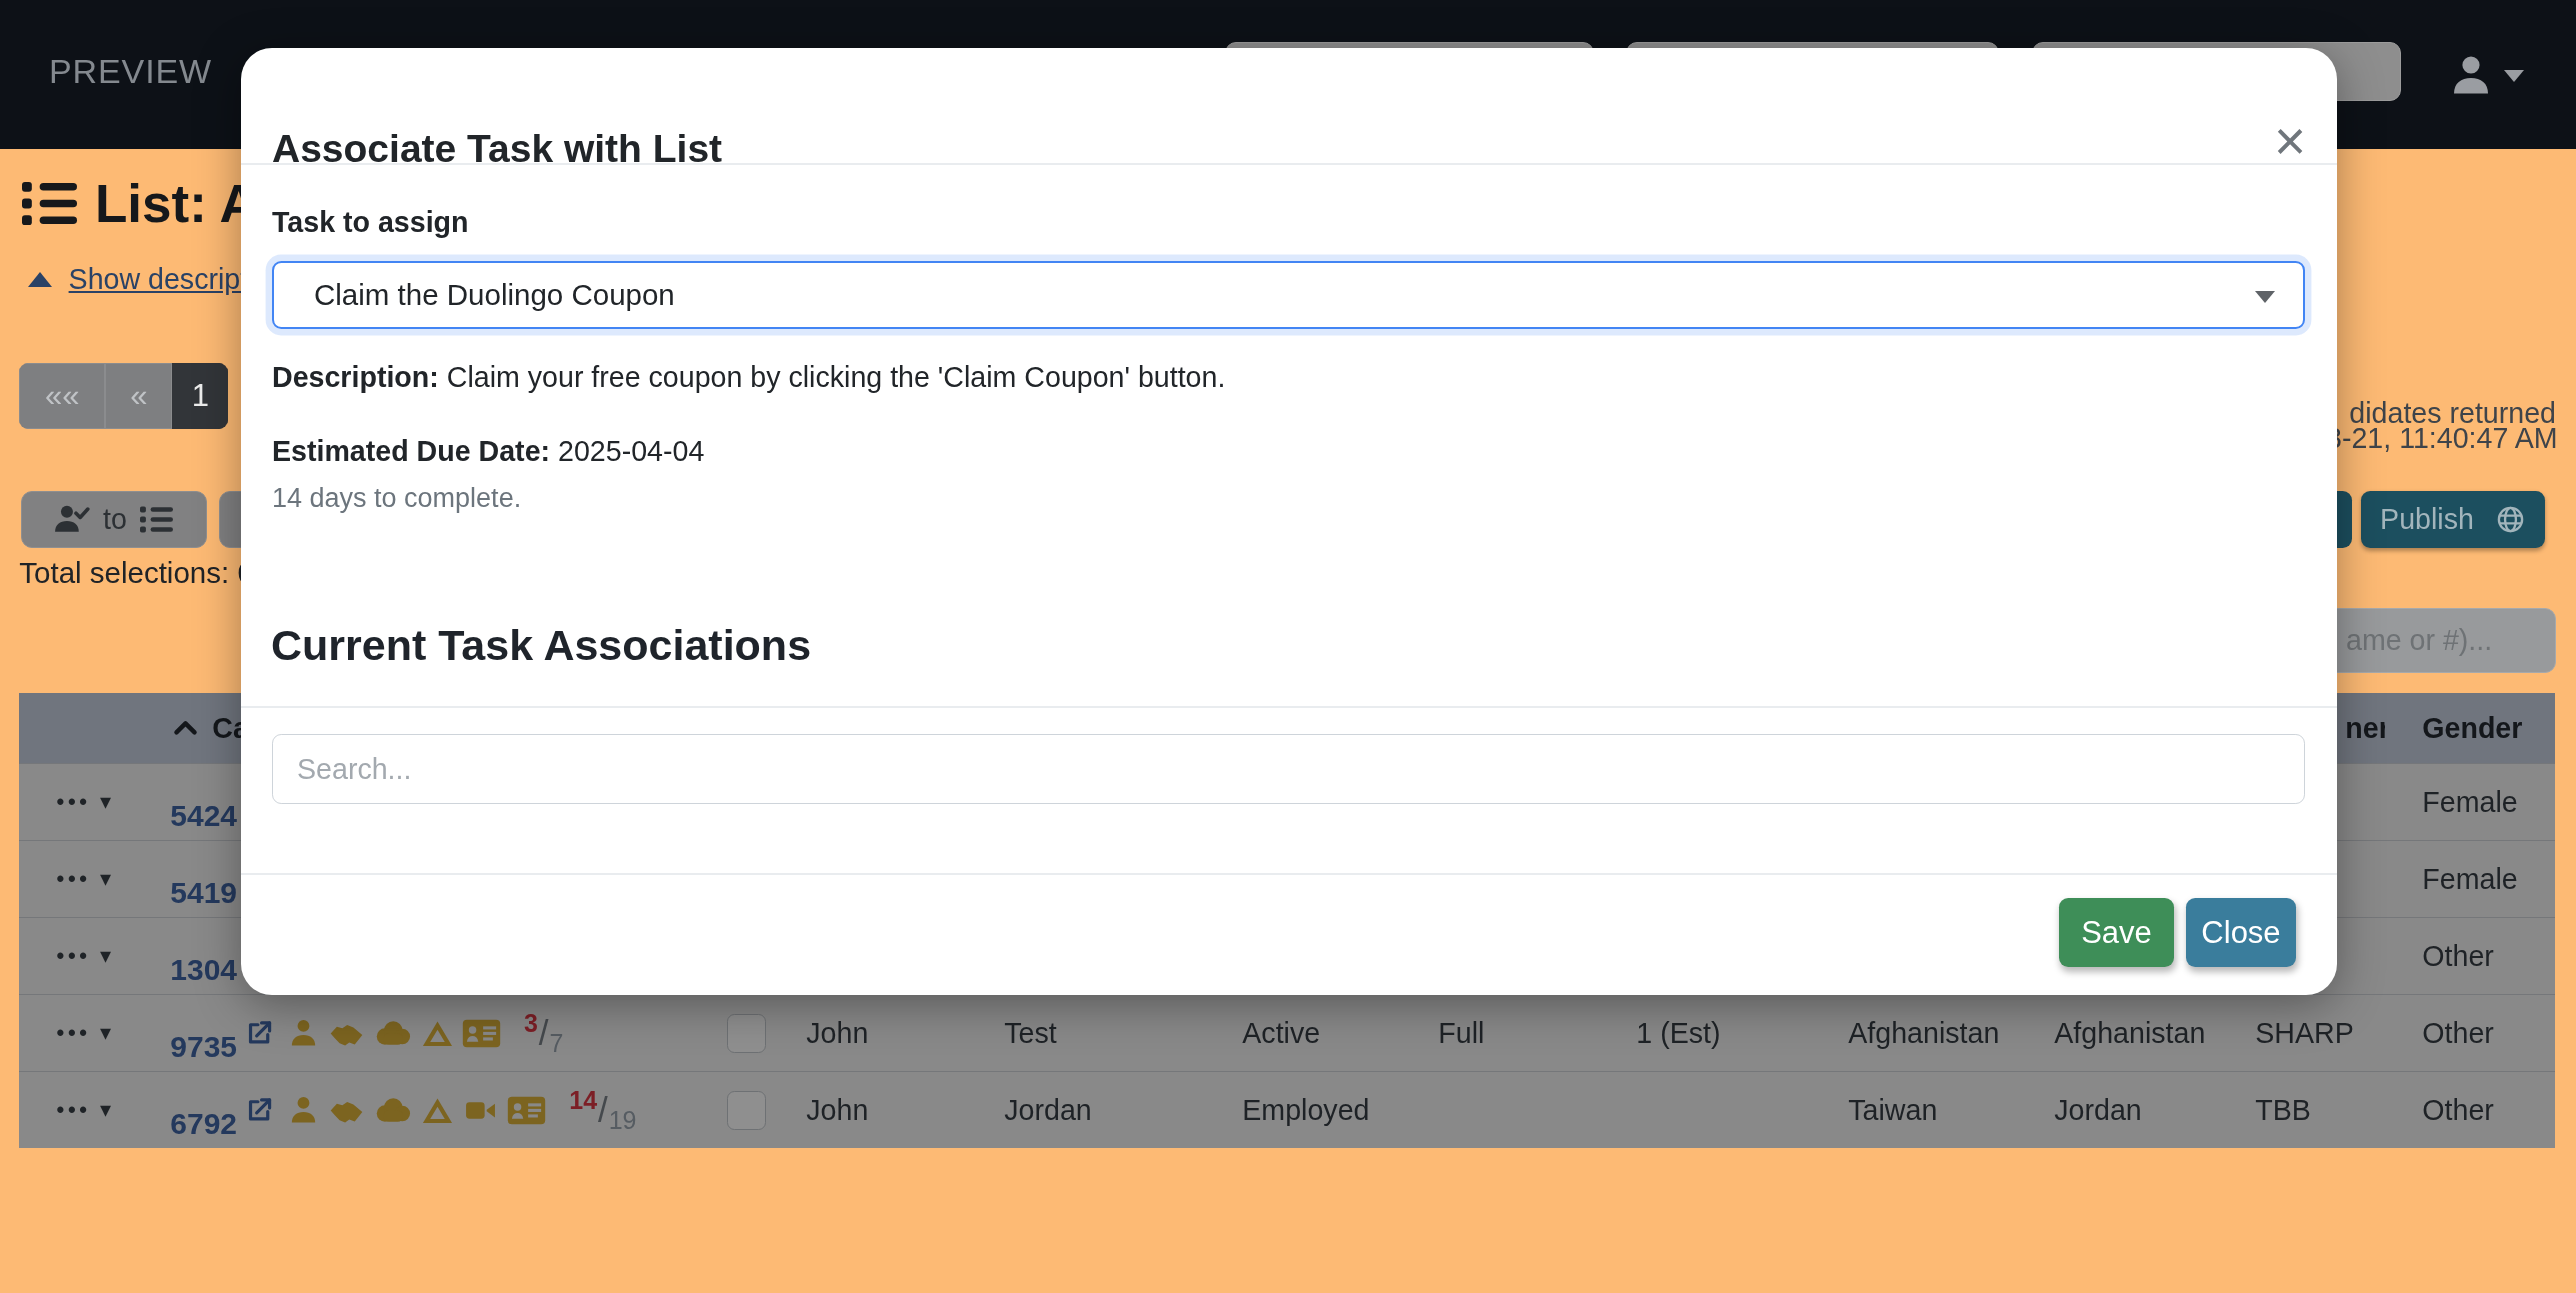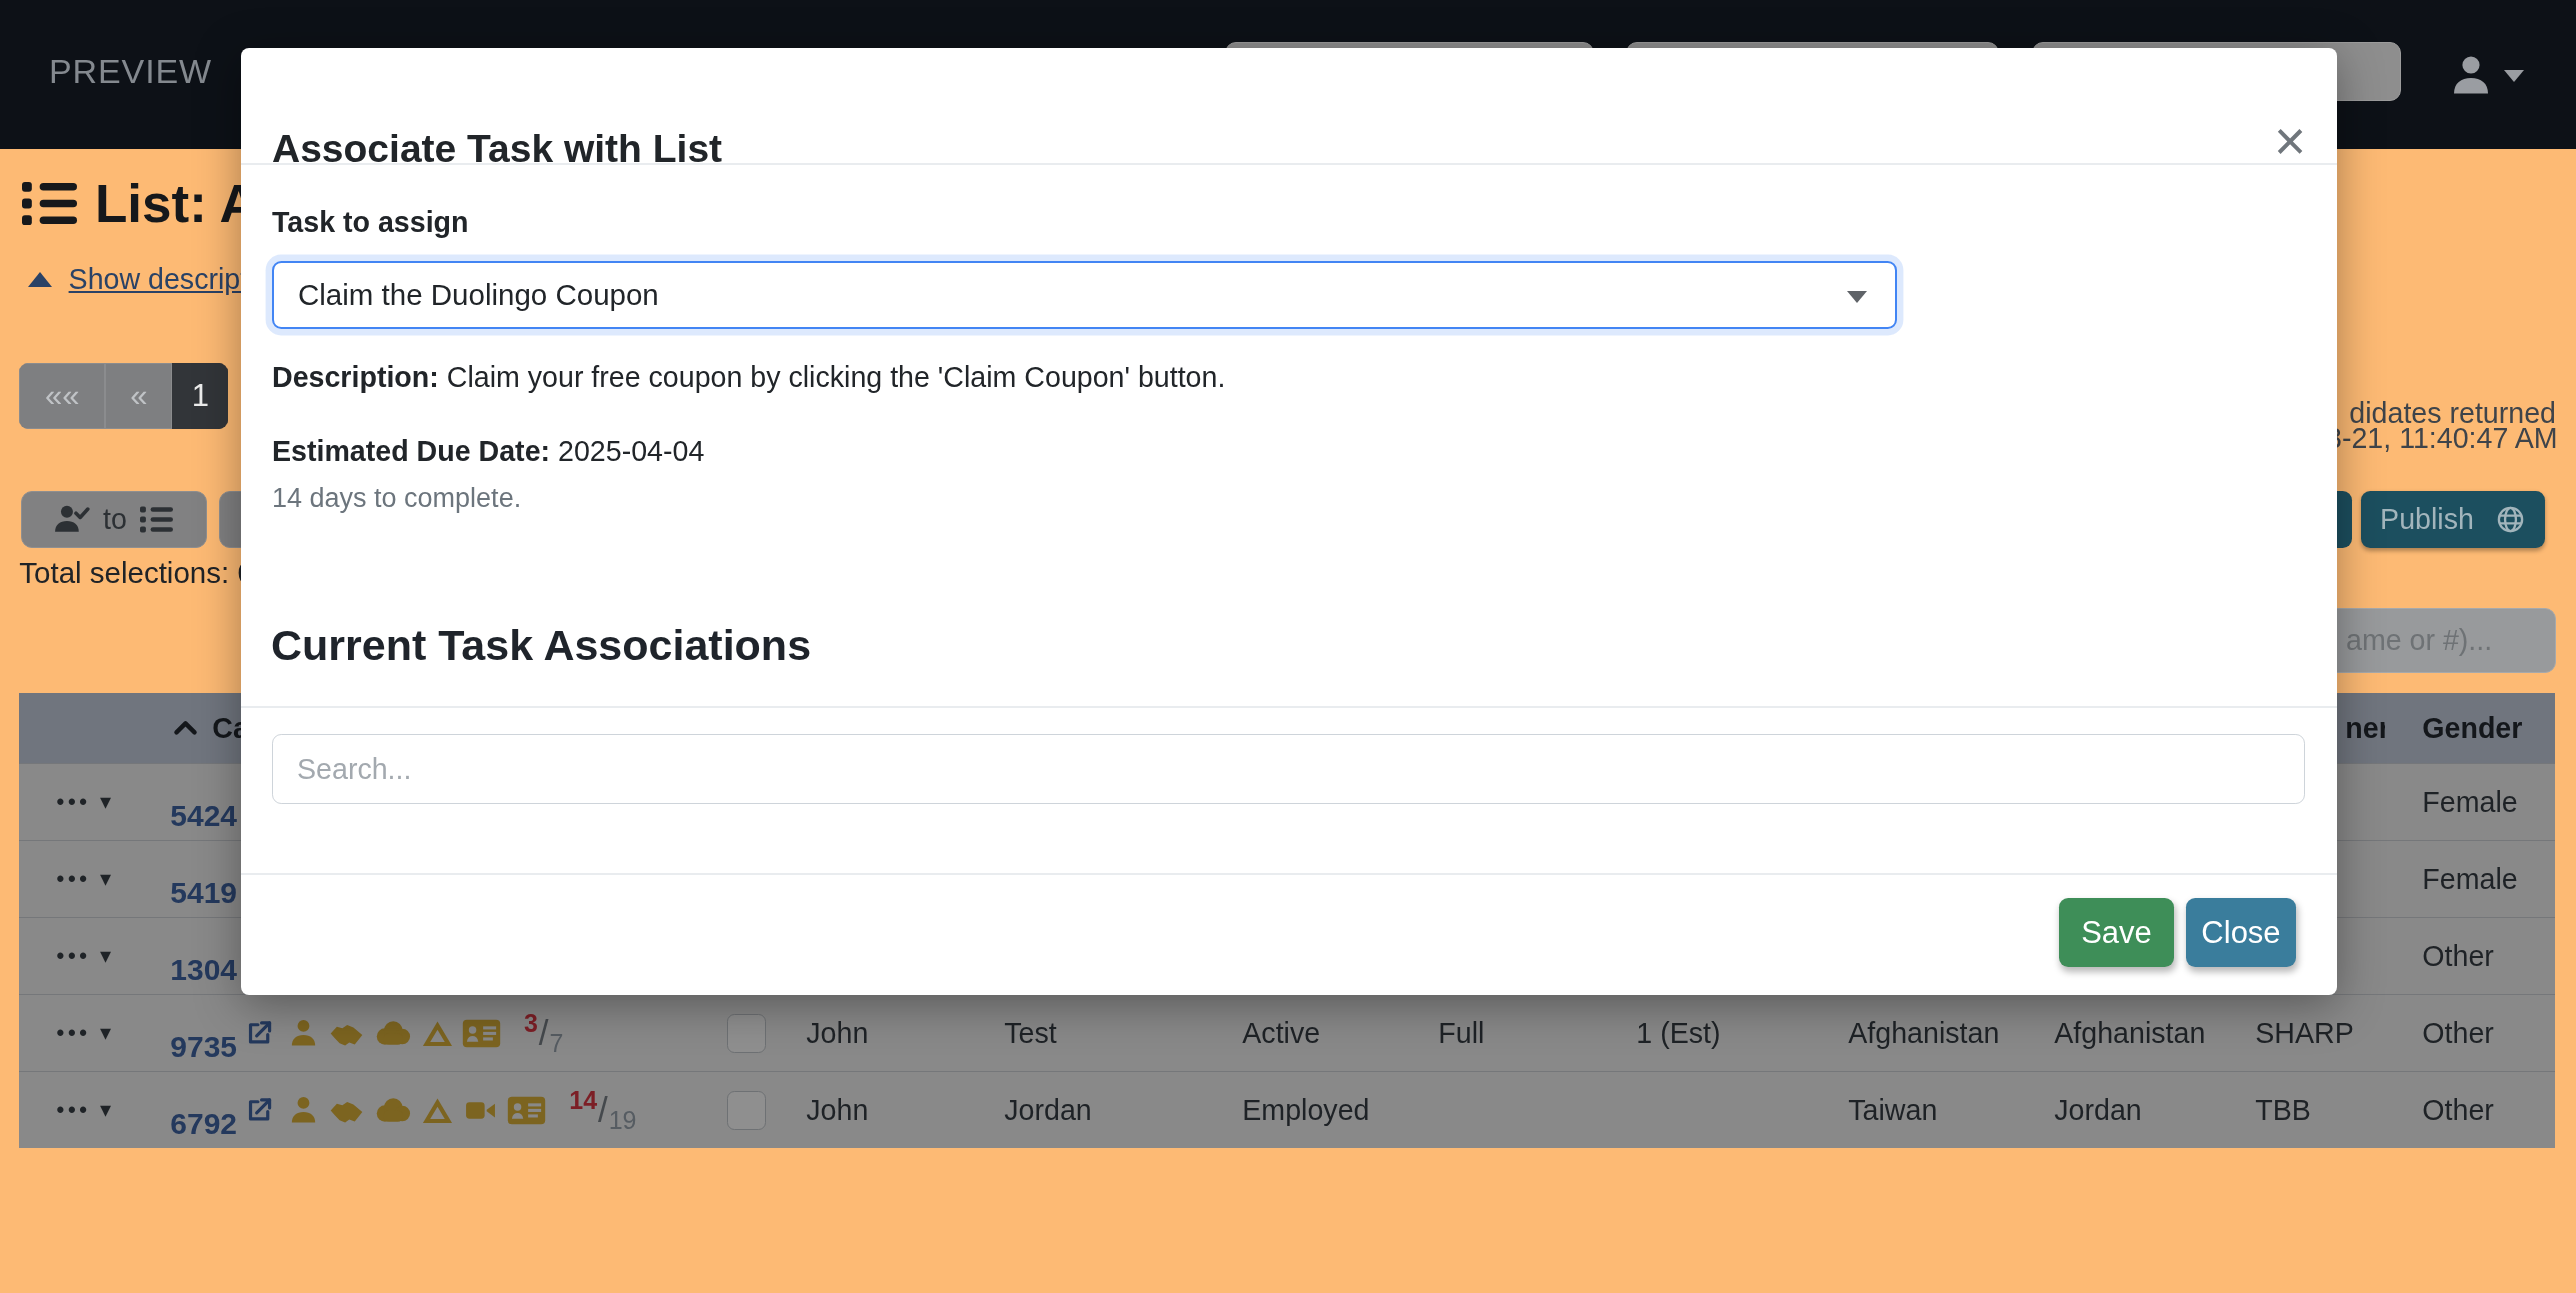--- a/index.html
+++ b/index.html
@@ -51,26 +51,26 @@
   .gold-icons { display:flex; align-items:center; gap:8.3px; margin-left:3.7px; }
   .progress { display:flex; align-items:center; margin-left:14.7px; }
   .prog-num { color:#7c1f26; font-weight:700; font-size:25px; transform:translateY(-10px); }
   .prog-slash { color:#45494d; font-size:35px; margin:0 0.9px; }
   .prog-den { color:#565c62; font-size:25px; transform:translateY(10px); }
   .chk { width:39px; height:39px; border:1.8px solid #6e7174; border-radius:7.4px; background:#8f8f8f; }
   .pad-partner { padding-left:112px; }
   .pad-gender { padding-left:37px; }
 
   
-  .modal { left:241px; top:48px; width:2096px; height:947px; background:#ffffff; border-radius:8px; box-shadow:0 9.2px 46px rgba(0,0,0,.35); z-index:10; }
+  .modal { left:241px; top:48px; width:2096px; height:947px; background:#ffffff; border-radius:31px; box-shadow:0 9.2px 46px rgba(0,0,0,.35); z-index:10; }
   .m-title { left:31px; top:79px; font-size:39px; font-weight:600; color:#212529; }
   .m-close { right:31px; top:66px; font-size:55px; font-weight:300; color:#70767c; line-height:1; cursor:pointer; background:none; border:none; font-family:inherit; }
   .m-hr1 { left:0; top:115px; width:100%; height:1.8px; background:#e9ecef; }
   .m-label { left:31px; top:158px; font-size:28.6px; font-weight:600; color:#212529; }
-  .m-select { left:31px; top:213px; width:1625px; height:68px; border:2.8px solid #4285f4; border-radius:9.2px; box-shadow:0 0 0 6.4px rgba(66,133,244,.18); display:flex; align-items:center; padding-left:24px; font-size:29.5px; color:#212529; background:#fff; cursor:pointer; }
+  .m-select { left:31px; top:213px; width:2033px; height:68px; border:2.8px solid #4285f4; border-radius:9.2px; box-shadow:0 0 0 6.4px rgba(66,133,244,.18); display:flex; align-items:center; padding-left:40px; font-size:29.5px; color:#212529; background:#fff; cursor:pointer; }
   .sel-caret { position:absolute; right:28px; top:28px; width:0; height:0; border-left:10px solid transparent; border-right:10px solid transparent; border-top:12px solid #5f6368; }
   .m-desc { left:31px; top:313px; font-size:28.6px; color:#212529; }
   .m-bold { font-weight:700; }
   .m-edd { left:31px; top:387px; font-size:28.6px; color:#212529; }
   .m-days { left:31px; top:435px; font-size:27px; color:#6c757d; }
   .m-h2 { left:30px; top:573px; font-size:43px; font-weight:700; color:#1f242b; }
   .m-hr2 { left:0; top:658px; width:100%; height:1.8px; background:#e9ecef; }
   .m-search { left:31px; top:686px; width:2033px; height:70px; border:1.8px solid #ced4da; border-radius:9.2px; padding-left:24px; font-size:28.6px; color:#212529; font-family:inherit; }
   .m-search::placeholder { color:#a3a9af; }
   .m-hr3 { left:0; top:825px; width:100%; height:1.8px; background:#e9ecef; }

